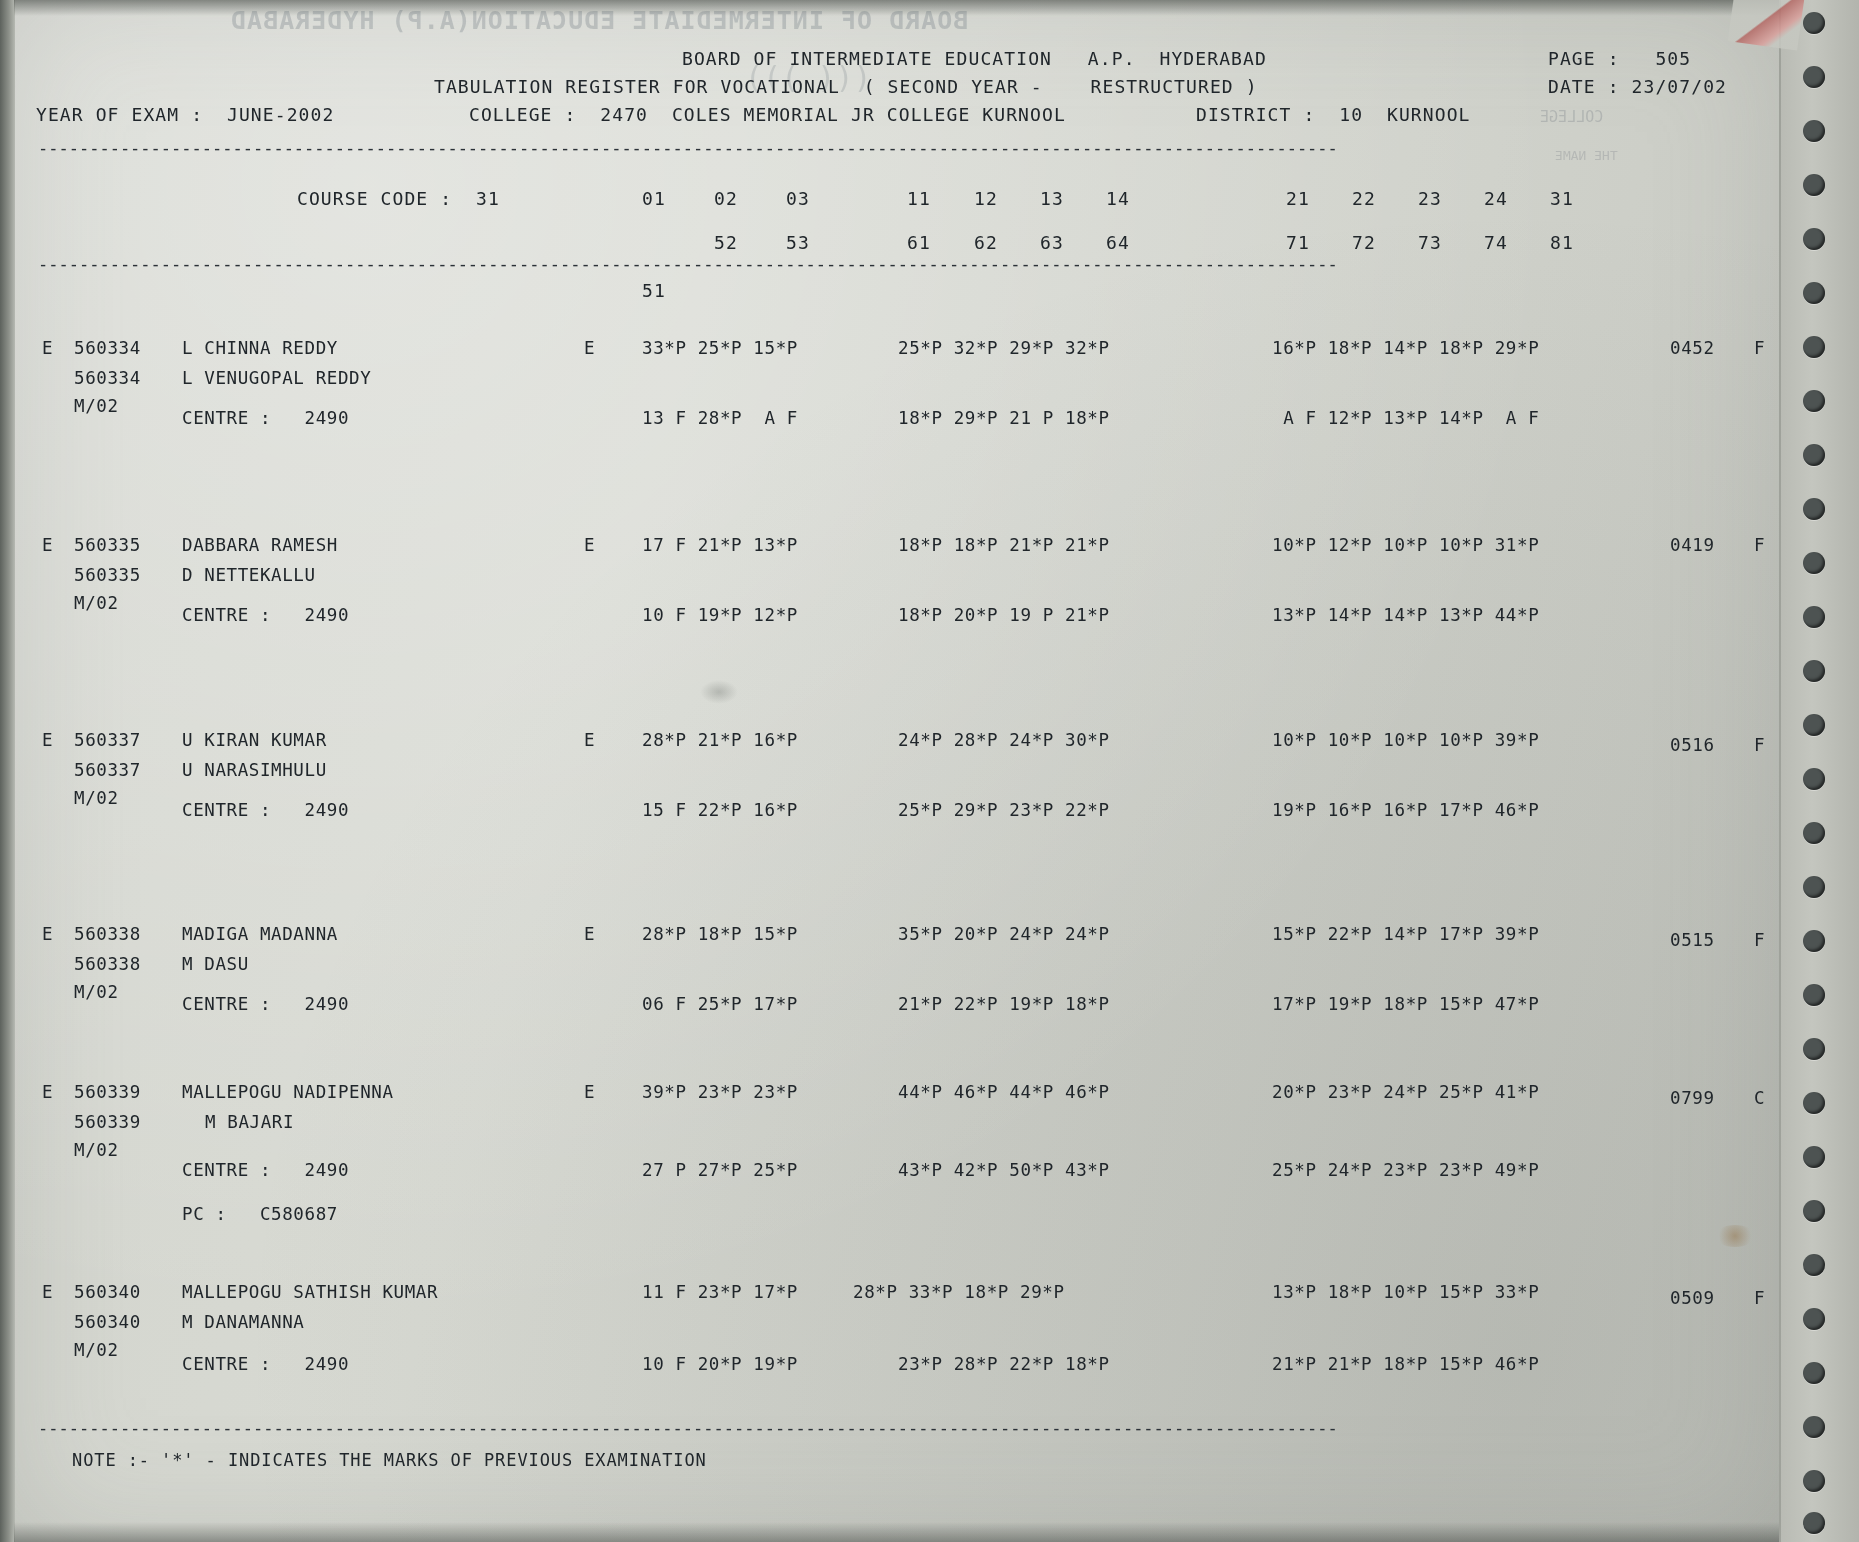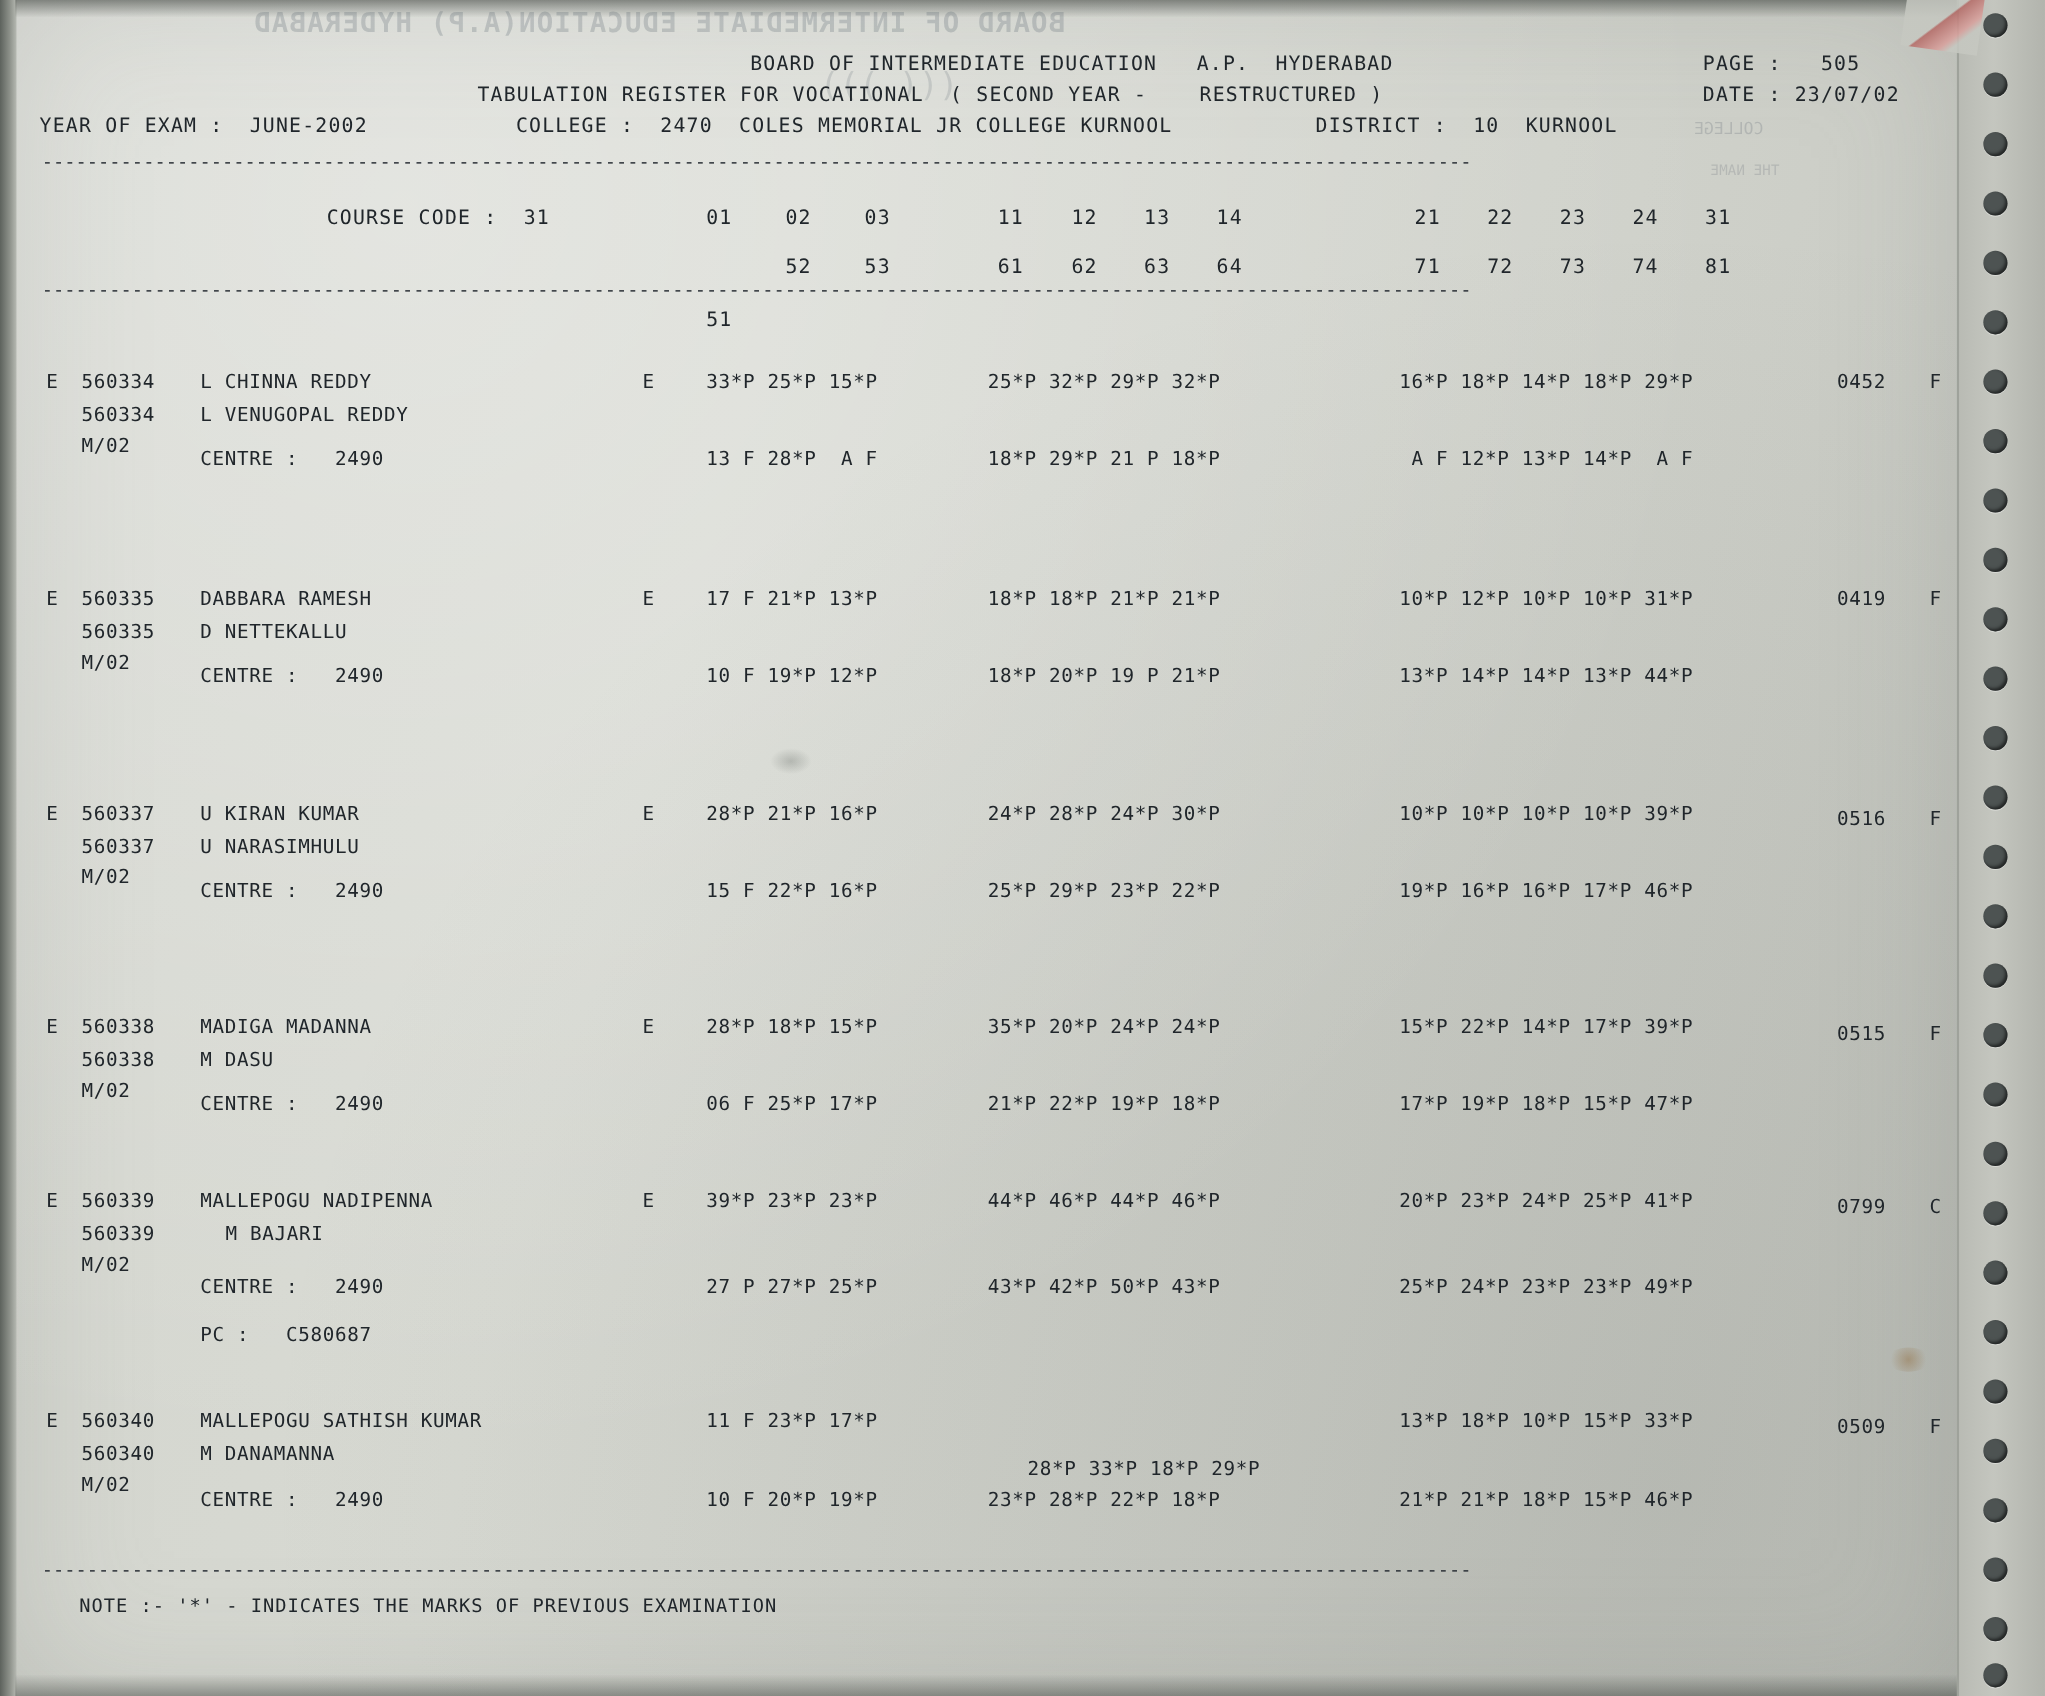--- a/index.html
+++ b/index.html
@@ -325,21 +325,21 @@
     <div class="abs" style="left:168px; top:1162px;">CENTRE :   2490</div>
     <div class="abs" style="left:628px; top:1162px;">27 P 27*P 25*P</div>
     <div class="abs" style="left:884px; top:1162px;">43*P 42*P 50*P 43*P</div>
     <div class="abs" style="left:1258px;top:1162px;">25*P 24*P 23*P 23*P 49*P</div>
     <div class="abs" style="left:168px; top:1206px;">PC :   C580687</div>
 
     <div class="abs" style="left:28px;  top:1284px;">E</div>
     <div class="abs" style="left:60px;  top:1284px;">560340</div>
     <div class="abs" style="left:168px; top:1284px;">MALLEPOGU SATHISH KUMAR</div>
     <div class="abs" style="left:628px; top:1284px;">11 F 23*P 17*P</div>
-    <div class="abs" style="left:920px; top:1284px;margin-top:44px;">28*P 33*P 18*P 29*P</div>
+    <div class="abs" style="left:839px; top:1284px;">28*P 33*P 18*P 29*P</div>
     <div class="abs" style="left:1258px;top:1284px;">13*P 18*P 10*P 15*P 33*P</div>
     <div class="abs" style="left:1656px;top:1290px;">0509</div>
     <div class="abs" style="left:1740px;top:1290px;">F</div>
     <div class="abs" style="left:60px;  top:1314px;">560340</div>
     <div class="abs" style="left:168px; top:1314px;">M DANAMANNA</div>
     <div class="abs" style="left:60px;  top:1342px;">M/02</div>
     <div class="abs" style="left:168px; top:1356px;">CENTRE :   2490</div>
     <div class="abs" style="left:628px; top:1356px;">10 F 20*P 19*P</div>
     <div class="abs" style="left:884px; top:1356px;">23*P 28*P 22*P 18*P</div>
     <div class="abs" style="left:1258px;top:1356px;">21*P 21*P 18*P 15*P 46*P</div>

